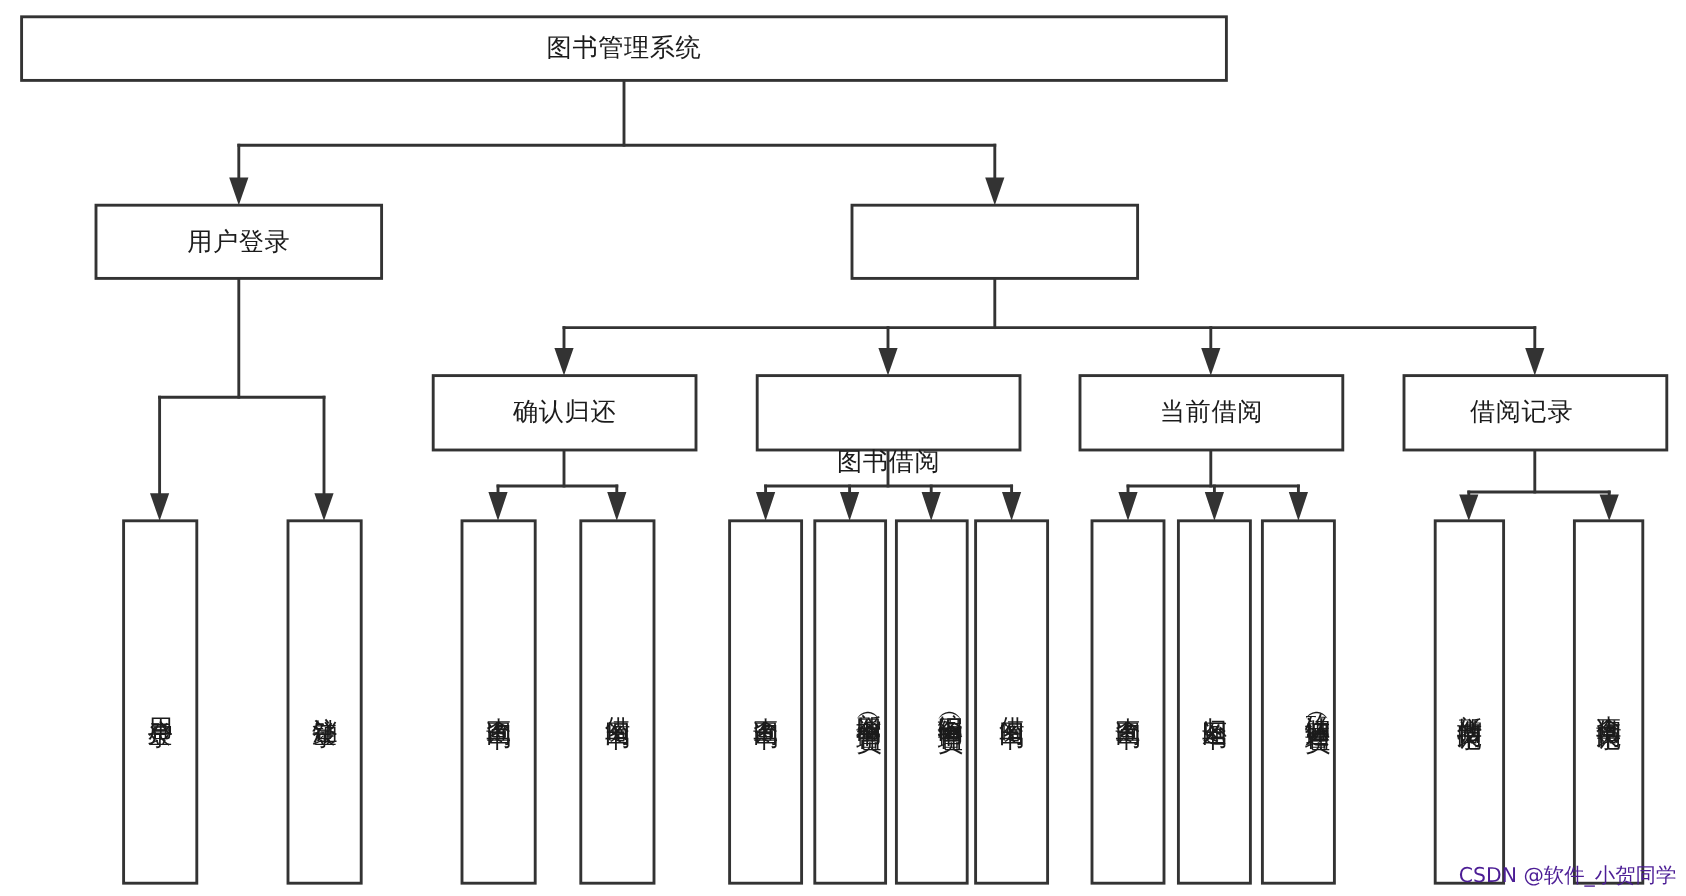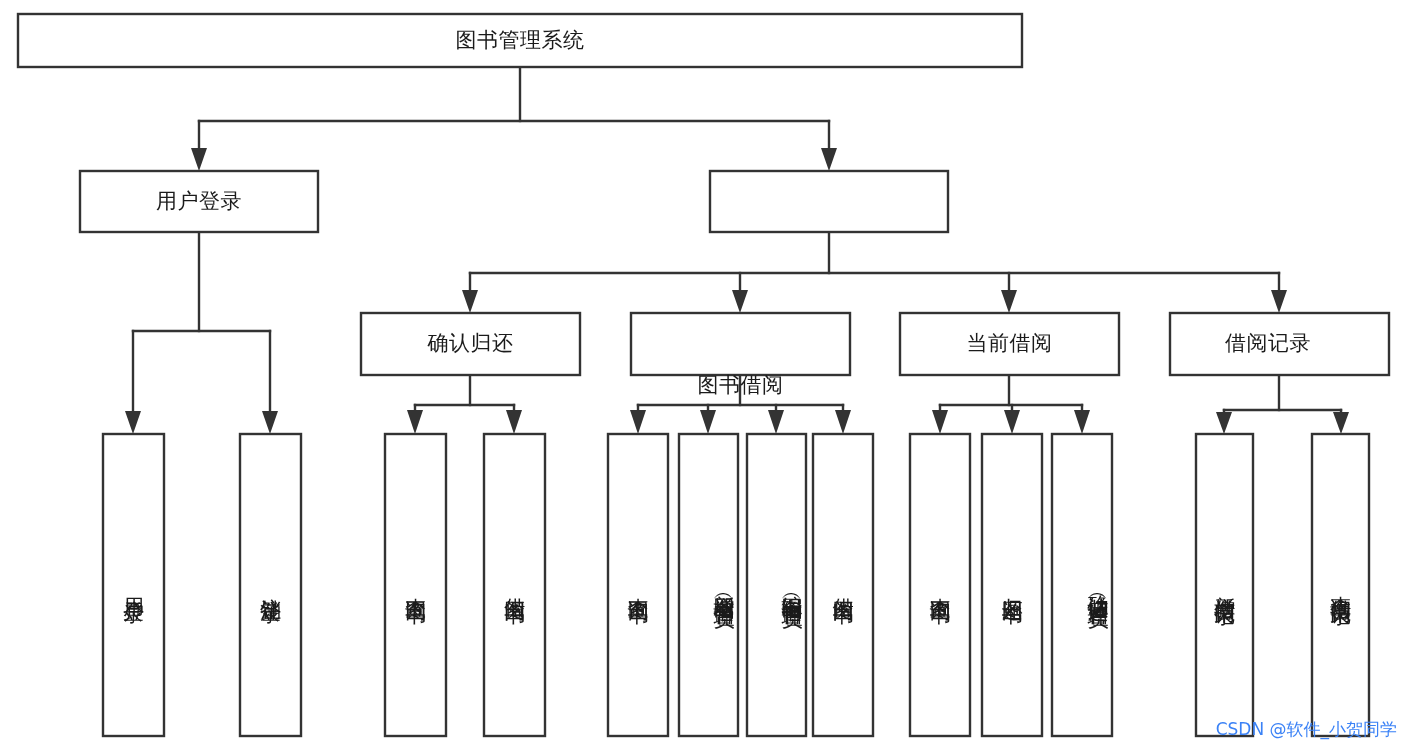--- a/index.html
+++ b/index.html
@@ -68,21 +68,21 @@
   }
   .node-label.vertical.pad-top {
     align-items: center;
     padding-top: 0;
   }
   #watermark {
     position: absolute;
     right: 8px;
     bottom: 6px;
     font-size: 17px;
-    color: #3b82f6;
+    color: #4c1d95;
     font-family: "DejaVu Sans", "Liberation Sans", sans-serif;
     white-space: nowrap;
   }
 </style>
 </head>
 <body>
 
 <div id="diagram-root">
 
   <svg id="flow-svg" viewBox="0 0 1405 747" xmlns="http://www.w3.org/2000/svg">

